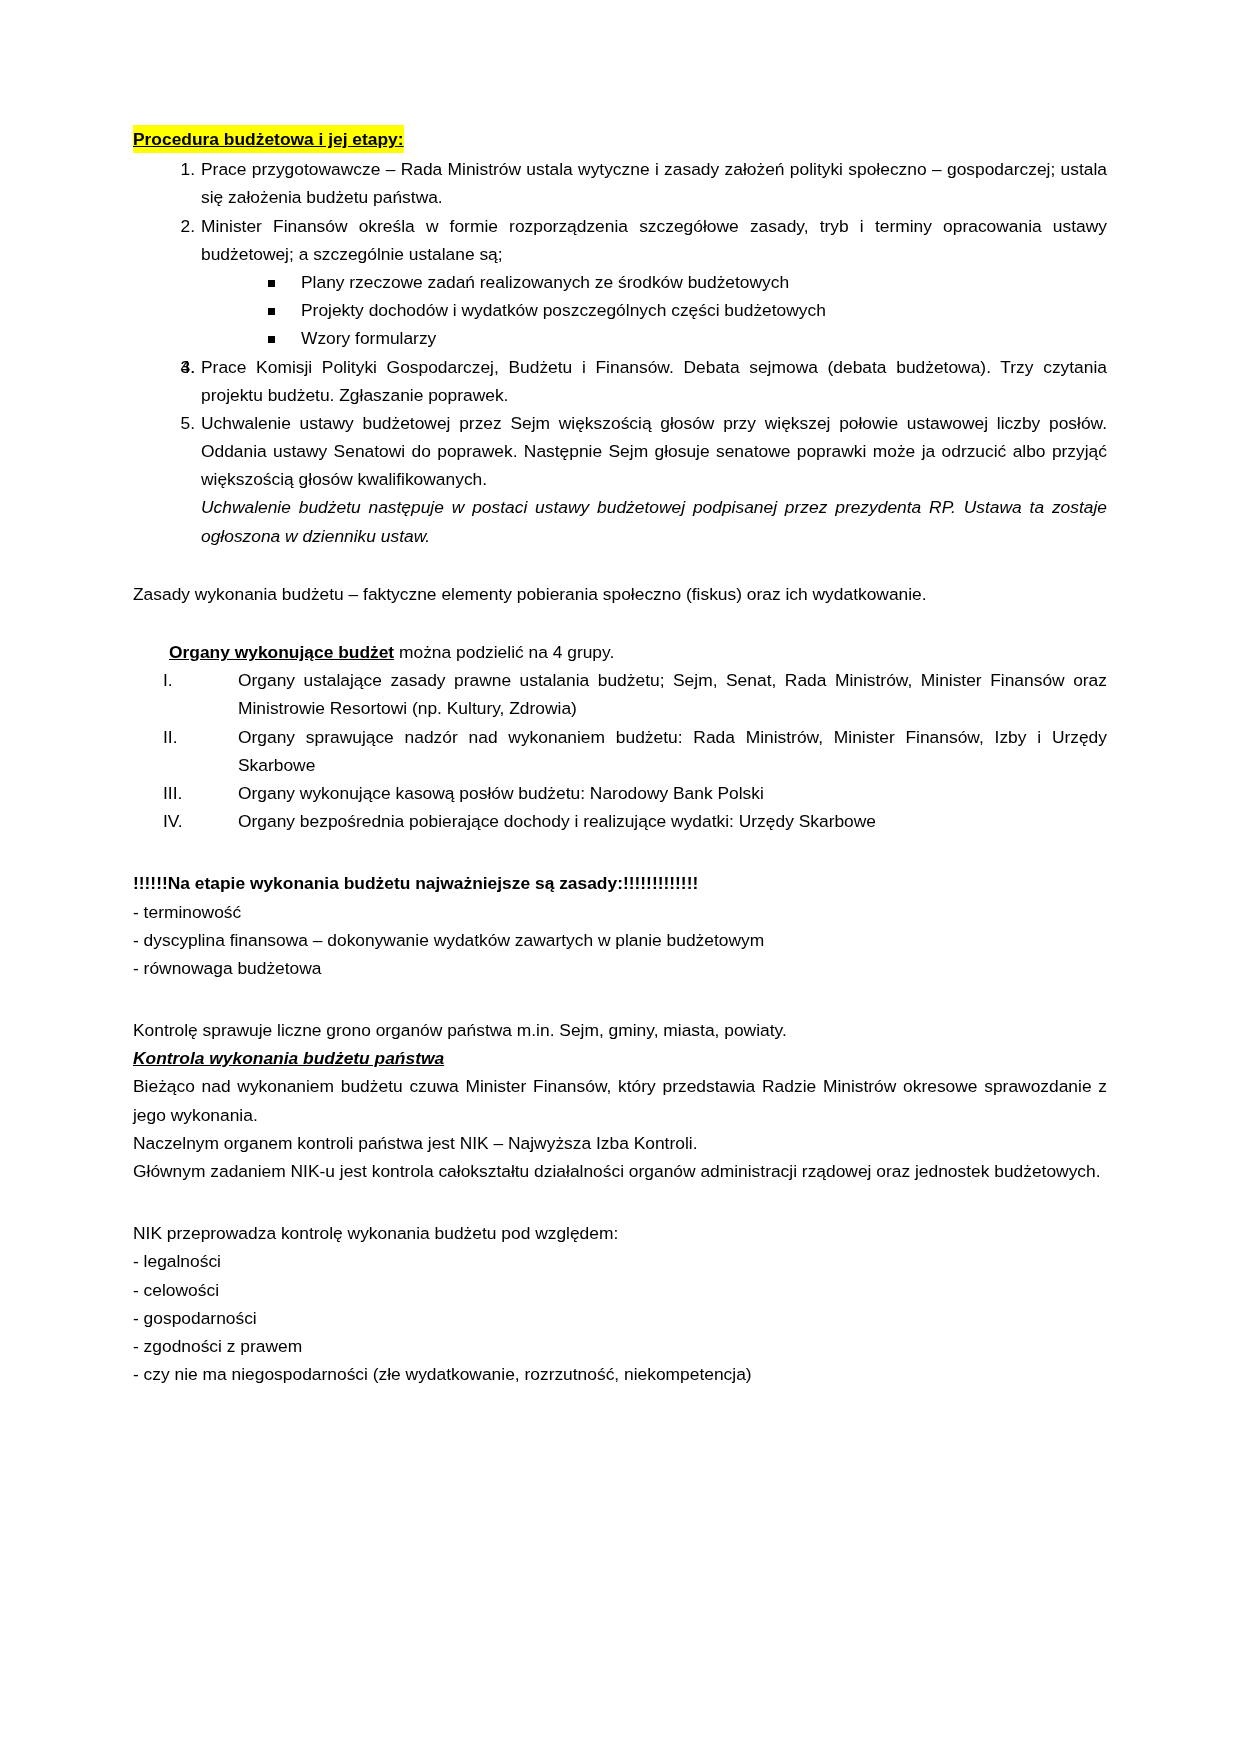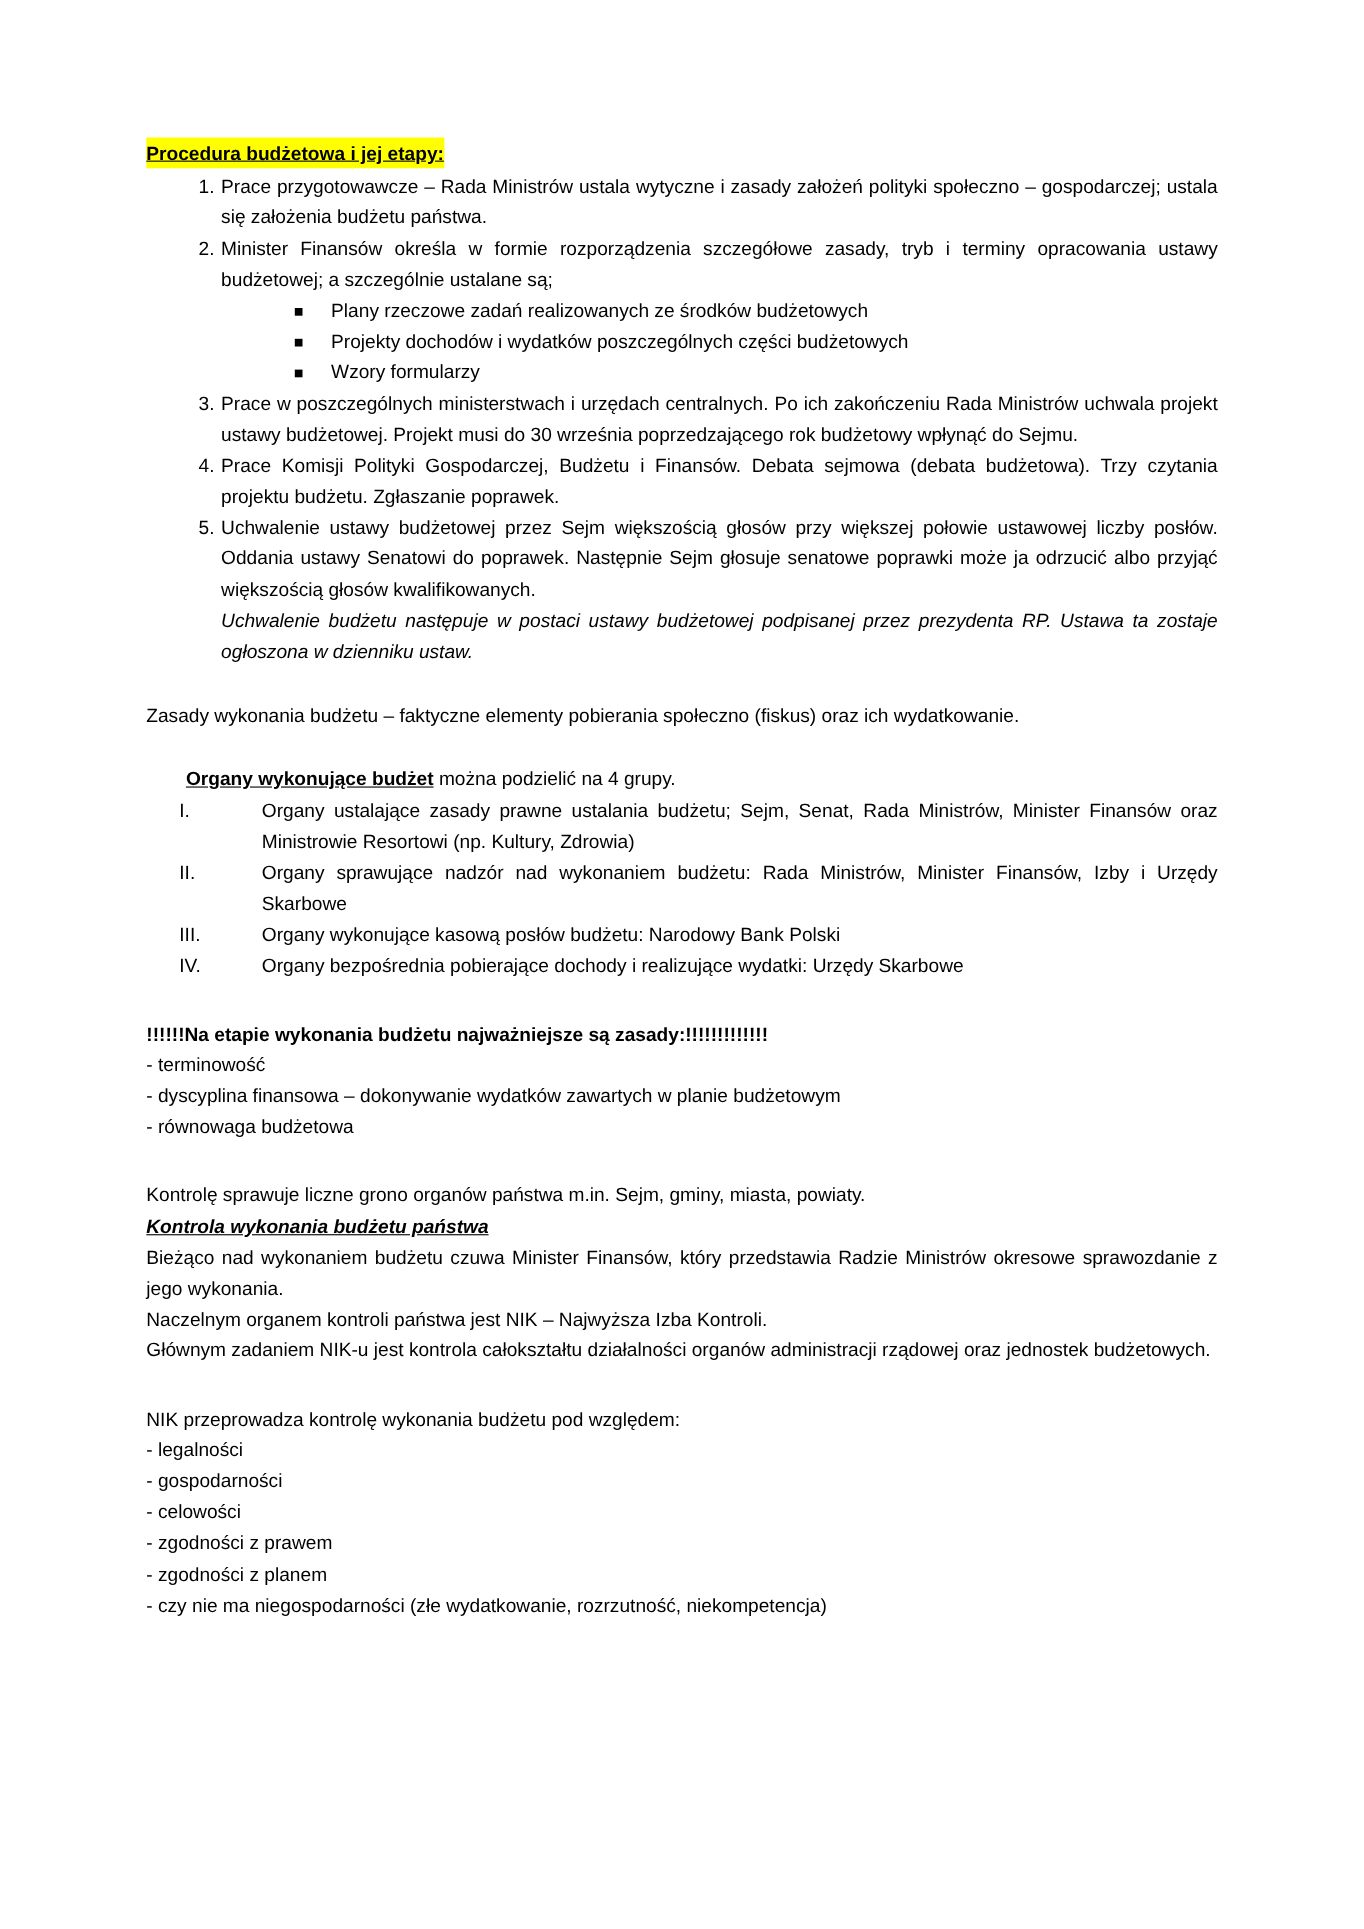--- a/index.html
+++ b/index.html
@@ -135,21 +135,20 @@
       </li>
       <li>
         <span class="sqb"></span>
         <span>Wzory formularzy</span>
       </li>
     </ul>
 
     <ol class="lv1">
       <li>
         <span class="num">3.</span>
-        <span>Prace w poszczególnych ministerstwach i urzędach centralnych. Po ich zakończeniu Rada Ministrów uchwala projekt ustawy budżetowej. Projekt musi do 30 września poprzedzającego rok budżetowy wpłynąć do Sejmu.</span>
       </li>
       <li>
         <span class="num">4.</span>
         <span>Prace Komisji Polityki Gospodarczej, Budżetu i Finansów. Debata sejmowa (debata budżetowa). Trzy czytania projektu budżetu. Zgłaszanie poprawek.</span>
       </li>
       <li>
         <span class="num">5.</span>
         <span> Uchwalenie ustawy budżetowej przez Sejm większością głosów przy większej połowie ustawowej liczby posłów. Oddania ustawy Senatowi do poprawek. Następnie Sejm głosuje senatowe poprawki może ja odrzucić albo przyjąć większością głosów kwalifikowanych.</span>
       </li>
     </ol>
@@ -197,20 +196,19 @@
     <div class="para plain-line">Kontrolę sprawuje liczne grono organów państwa m.in. Sejm, gminy, miasta, powiaty.</div>
     <div class="para plain-line b i u">Kontrola wykonania budżetu państwa</div>
     <div class="para">Bieżąco nad wykonaniem budżetu czuwa Minister Finansów, który przedstawia Radzie Ministrów okresowe sprawozdanie z jego wykonania.</div>
     <div class="para plain-line">Naczelnym organem kontroli państwa jest NIK – Najwyższa Izba Kontroli.</div>
     <div class="para">Głównym zadaniem NIK-u jest kontrola całokształtu działalności organów administracji rządowej oraz jednostek budżetowych.</div>
 
     <div class="gap-l"></div>
 
     <div class="para plain-line">NIK przeprowadza kontrolę wykonania budżetu pod względem:</div>
     <div class="para plain-line">- legalności</div>
+    <div class="para plain-line">- celowości</div>
     <div class="para plain-line">- gospodarności</div>
-    <div class="para plain-line">- celowości</div>
     <div class="para plain-line">- zgodności z prawem</div>
-    <div class="para plain-line">- zgodności z planem</div>
     <div class="para plain-line">- czy nie ma niegospodarności (złe wydatkowanie, rozrzutność, niekompetencja)</div>
 
   </div>
 </div>
 
 </body></html>

